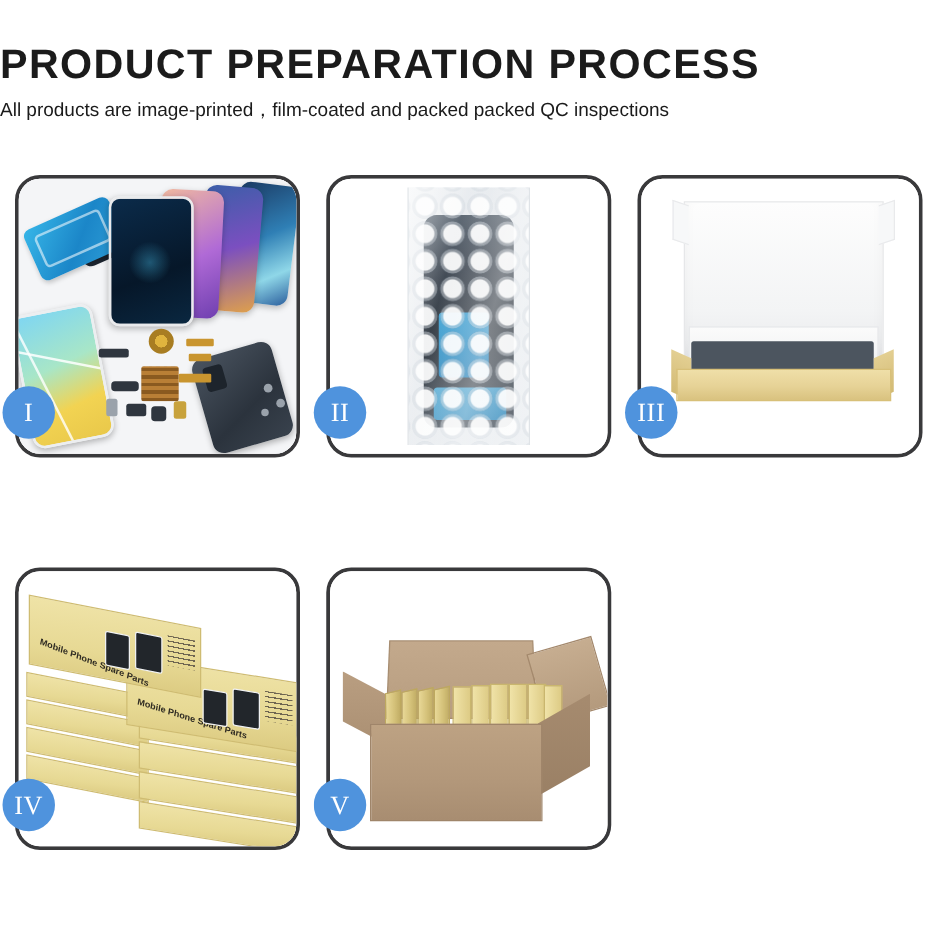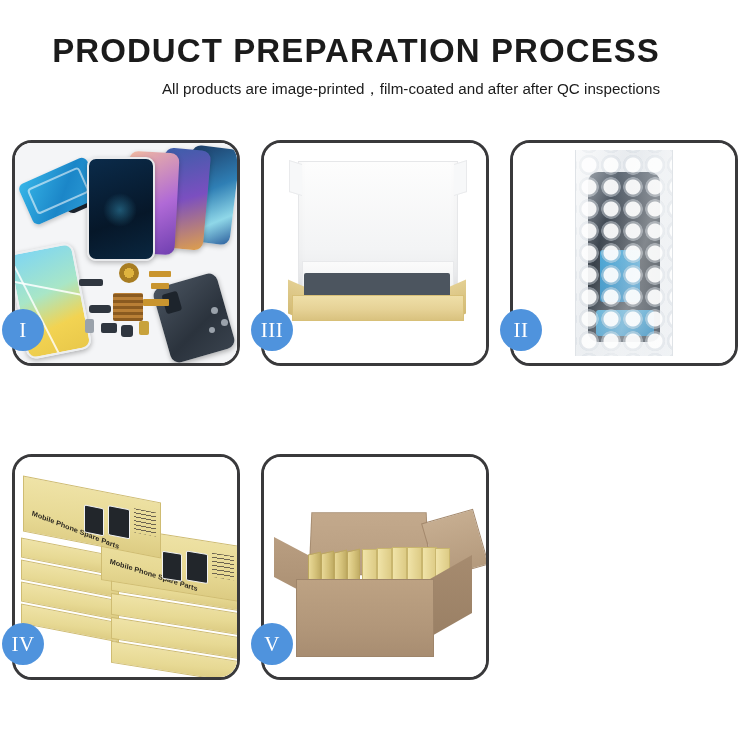--- a/index.html
+++ b/index.html
@@ -13,21 +13,21 @@
     overflow: hidden;
     font-family: "Liberation Sans", sans-serif;
     color: #111111;
     position: relative;
   }
 
   
   .header {
     width: 660px;
     padding-top: 34px;
-    text-align: right;
+    text-align: left;
   }
   .page-title {
     font-family: "Liberation Sans", sans-serif;
     font-size: 33px;
     font-weight: bold;
     letter-spacing: 1.1px;
     color: #1b1b1b;
     line-height: 1;
     margin: 0;
     white-space: nowrap;
@@ -359,21 +359,21 @@
   .vi-tab{
     position:absolute; width:14px; height:16px;
     background: rgba(130,108,84,.35); border-radius:1px;
   }
 </style>
 </head>
 <body>
 
 <div class="header">
   <h1 class="page-title">PRODUCT PREPARATION PROCESS</h1>
-  <p class="page-subtitle">All products are image-printed，film-coated and after after QC inspections</p>
+  <p class="page-subtitle">All products are image-printed，film-coated and packed packed QC inspections</p>
 </div>
 
 <div class="grid">
 
   <div class="panel tinted">
     <div class="panel-inner">
       <div class="scene">
         <div class="p1-bg"></div>
 
         <div class="p1-sheetdark"></div>
@@ -402,42 +402,42 @@
         <div class="part silver" style="left:206px;top:176px;width:7px;height:7px;border-radius:50%;"></div>
         <div class="part silver" style="left:194px;top:184px;width:6px;height:6px;border-radius:50%;"></div>
       </div>
     </div>
     <div class="badge">I</div>
   </div>
 
   <div class="panel">
     <div class="panel-inner">
       <div class="scene">
+        <div class="p2-wrap">
+          <div class="p2-item"></div>
+          <div class="p2-bubbles"></div>
+          <div class="p2-gloss"></div>
+        </div>
+      </div>
+    </div>
+    <div class="badge">II</div>
+  </div>
+
+  <div class="panel">
+    <div class="panel-inner">
+      <div class="scene">
         <div class="p3-lid"></div>
         <div class="p3-inner"></div>
         <div class="p3-content"></div>
         <div class="p3-left"></div>
         <div class="p3-right"></div>
         <div class="p3-front"></div>
       </div>
     </div>
     <div class="badge">III</div>
-  </div>
-
-  <div class="panel">
-    <div class="panel-inner">
-      <div class="scene">
-        <div class="p2-wrap">
-          <div class="p2-item"></div>
-          <div class="p2-bubbles"></div>
-          <div class="p2-gloss"></div>
-        </div>
-      </div>
-    </div>
-    <div class="badge">II</div>
   </div>
 
   <div class="panel">
     <div class="panel-inner">
       <div class="scene">
         <div class="stack">
 
           <div class="sbox" style="left:0px;  top:64px;  width:96px; height:18px; transform:skewY(11deg);"></div>
           <div class="sbox" style="left:0px;  top:86px;  width:96px; height:18px; transform:skewY(11deg);"></div>
           <div class="sbox" style="left:0px;  top:108px; width:96px; height:18px; transform:skewY(11deg);"></div>

